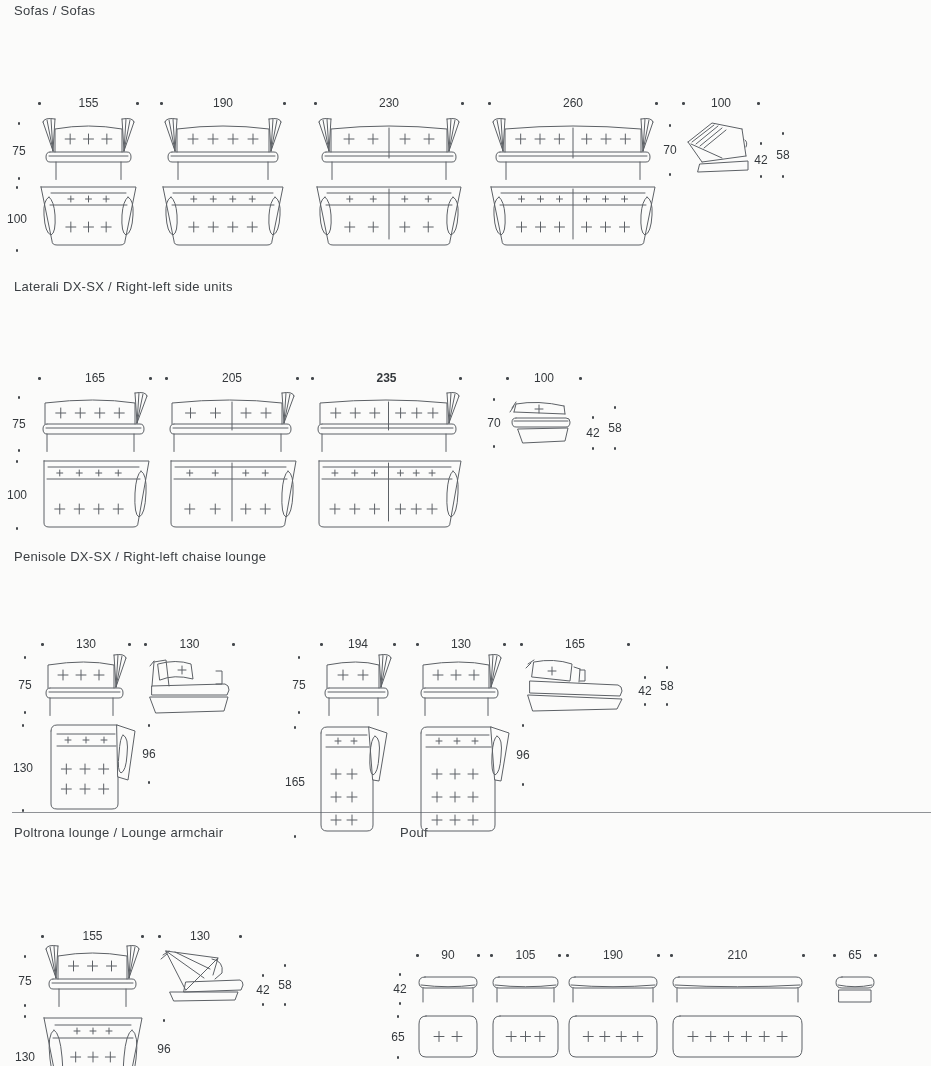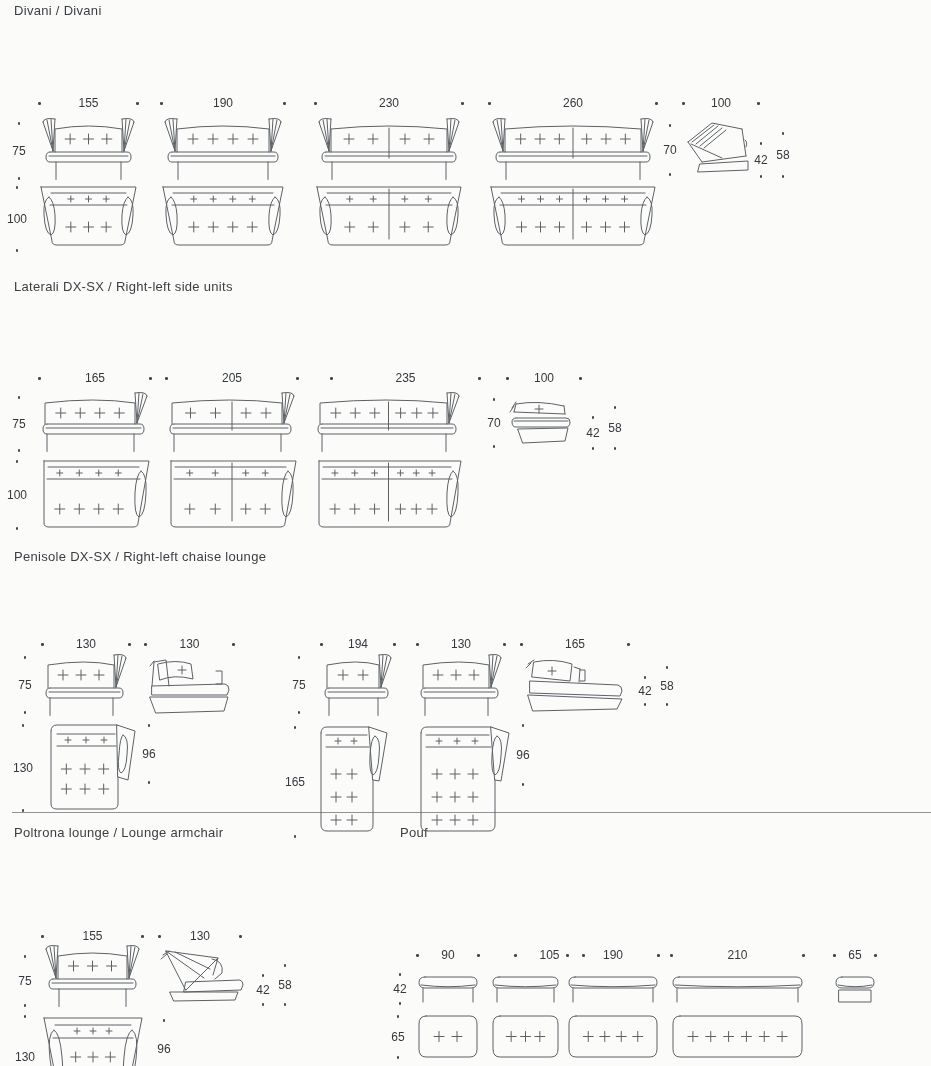--- a/index.html
+++ b/index.html
@@ -19,21 +19,21 @@
   .hdim .dot{position:absolute;top:5px;}
   .hdim .dl{left:-2px}.hdim .dr{right:-2px}
   .dot{width:2.6px;height:2.6px;background:var(--dotc);border-radius:50%;display:inline-block;}
   .vdim{position:absolute;display:flex;flex-direction:column;justify-content:space-between;align-items:center;}
   .vdim .num{font-size:12px;line-height:13px;color:var(--text);white-space:nowrap;}
 </style>
 </head>
 <body>
 
 <div class="canvas">
-  <h2 class="title" style="left:14px;top:3px">Divani / Divani</h2>
+  <h2 class="title" style="left:14px;top:3px">Sofas / Sofas</h2>
   <h2 class="title" style="left:14px;top:279px">Laterali DX-SX / Right-left side units</h2>
   <h2 class="title" style="left:14px;top:549px">Penisole DX-SX / Right-left chaise lounge</h2>
   <h2 class="title" style="left:14px;top:825px">Poltrona lounge / Lounge armchair</h2>
   <h2 class="title" style="left:400px;top:825px">Pouf</h2>
   <div class="divider" style="top:812px"></div>
   <div id="figs">
       <div class="hdim" style="left: 40px; top: 57px; width: 97px;">
         <span class="dot dl"></span>
         <span class="num">155</span>
         <span class="dot dr"></span>
@@ -61,21 +61,21 @@
       <div class="hdim" style="left: 40px; top: 332px; width: 110px;">
         <span class="dot dl"></span>
         <span class="num">165</span>
         <span class="dot dr"></span>
       </div>
       <div class="hdim" style="left: 167px; top: 332px; width: 130px;">
         <span class="dot dl"></span>
         <span class="num">205</span>
         <span class="dot dr"></span>
       </div>
-      <div class="hdim" style="left: 332px; top: 332px; width: 147px;">
+      <div class="hdim" style="left: 313px; top: 332px; width: 147px; font-weight: bold;">
         <span class="dot dl"></span>
         <span class="num">235</span>
         <span class="dot dr"></span>
       </div>
       <div class="hdim" style="left: 508px; top: 332px; width: 72px;">
         <span class="dot dl"></span>
         <span class="num">100</span>
         <span class="dot dr"></span>
       </div>
       <div class="hdim" style="left: 43px; top: 598px; width: 86px;">
@@ -111,21 +111,21 @@
       <div class="hdim" style="left: 160px; top: 890px; width: 80px;">
         <span class="dot dl"></span>
         <span class="num">130</span>
         <span class="dot dr"></span>
       </div>
       <div class="hdim" style="left: 418px; top: 909px; width: 60px;">
         <span class="dot dl"></span>
         <span class="num">90</span>
         <span class="dot dr"></span>
       </div>
-      <div class="hdim" style="left: 516px; top: 909px; width: 67px;">
+      <div class="hdim" style="left: 492px; top: 909px; width: 67px;">
         <span class="dot dl"></span>
         <span class="num">105</span>
         <span class="dot dr"></span>
       </div>
       <div class="hdim" style="left: 568px; top: 909px; width: 90px;">
         <span class="dot dl"></span>
         <span class="num">190</span>
         <span class="dot dr"></span>
       </div>
       <div class="hdim" style="left: 672px; top: 909px; width: 131px;">

